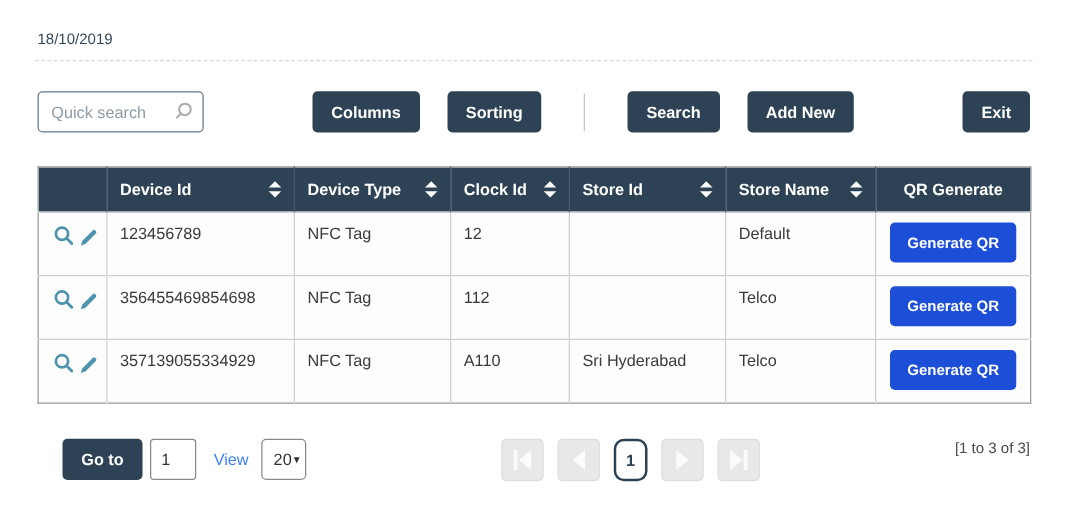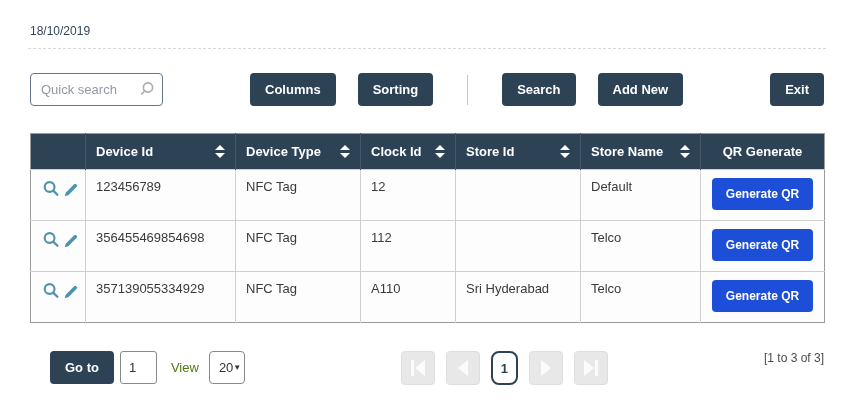--- a/index.html
+++ b/index.html
@@ -67,21 +67,21 @@
 
   
   .footer { display: flex; align-items: flex-start; margin-top: 28px; height: 34px; padding-left: 20px; }
   .footer-left { display: flex; align-items: center; flex: 0 0 auto; }
   .goto-btn { height: 33px; }
   .goto-input {
     width: 37px; height: 33px; border: 1px solid #8a8a8a; border-radius: 3px;
     margin-left: 6px; padding: 0 0 0 8px; font-size: 13px; color: #333; outline: none;
     font-family: "Liberation Sans", sans-serif;
   }
-  .view-label { font-size: 13px; color: #4d7c0f; margin: 0 10px 0 14px; }
+  .view-label { font-size: 13px; color: #3b82f6; margin: 0 10px 0 14px; }
   .view-select {
     width: 36px; height: 33px; border: 1px solid #8a8a8a; border-radius: 4px;
     display: flex; align-items: center; justify-content: space-between;
     padding: 0 7px 0 9px; font-size: 13px; color: #333; cursor: pointer; background: #fff;
   }
   .view-caret { font-size: 8px; color: #333; }
 
   .pagination { flex: 1 1 auto; display: flex; align-items: center; justify-content: center; gap: 11px; }
   .pg-btn {
     width: 34px; height: 34px; background: #e8e8e8; border: 1px solid #dedede; border-radius: 4px;

